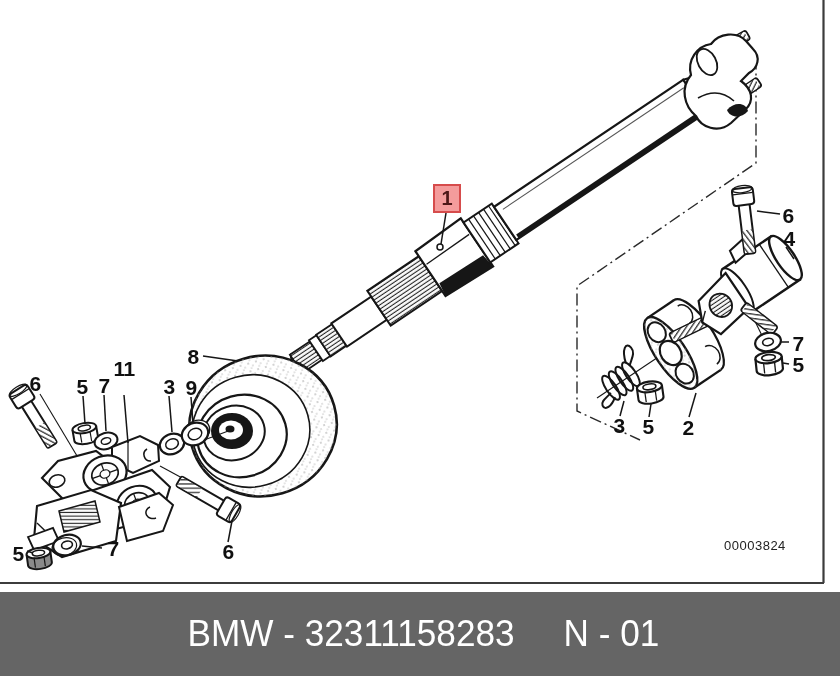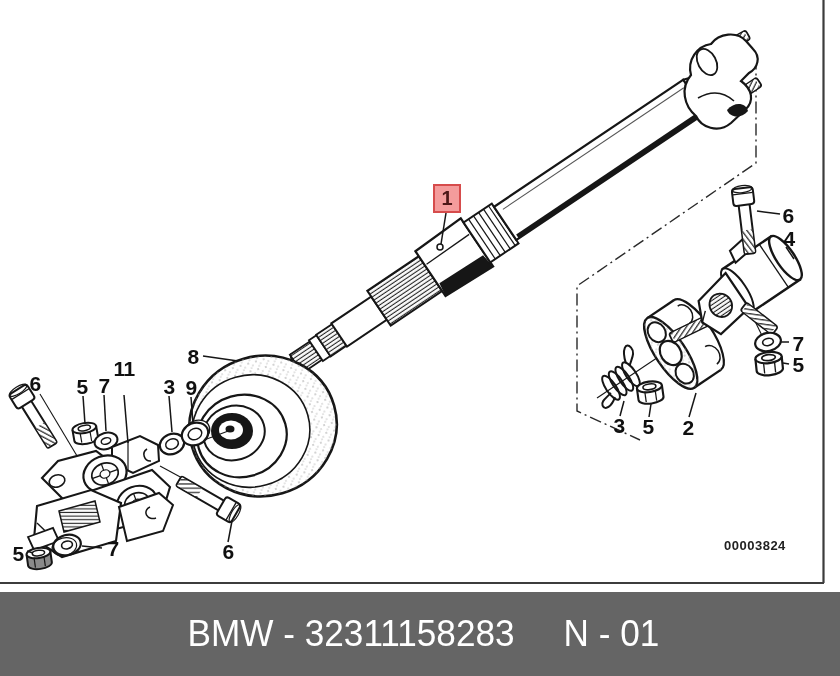--- a/index.html
+++ b/index.html
@@ -4,21 +4,21 @@
 <style>
   html,body{margin:0;padding:0;background:#fff;}
   .stage{position:relative;width:840px;height:676px;background:#ffffff;overflow:hidden;
          font-family:"Liberation Sans",sans-serif;}
   .stage svg{position:absolute;left:0;top:0;}
   .co{position:absolute;transform:translate(-50%,-50%);font-weight:700;font-size:21px;
       color:#101010;letter-spacing:-0.5px;line-height:1;}
   .hot{position:absolute;left:433px;top:184px;width:28px;height:29px;box-sizing:border-box;
        background:#f49c9c;border:2px solid #d64c4c;color:#4d1717;font-weight:700;font-size:20px;
        display:flex;align-items:center;justify-content:center;cursor:pointer;}
-  .dwg{position:absolute;left:724px;top:538px;font-size:13px;color:#222;letter-spacing:0.5px;font-weight:bold;}
+  .dwg{position:absolute;left:724px;top:538px;font-size:13px;color:#222;letter-spacing:0.5px;}
   .footer{position:absolute;left:0;right:0;top:592px;bottom:0;background:#656565;
           display:flex;align-items:center;justify-content:center;gap:38px;color:#ffffff;
           font-size:37px;}
   .footer span{display:inline-block;transform:scaleX(0.95);white-space:nowrap;}
 </style>
 </head>
 <body>
 
 <div class="stage">
 

